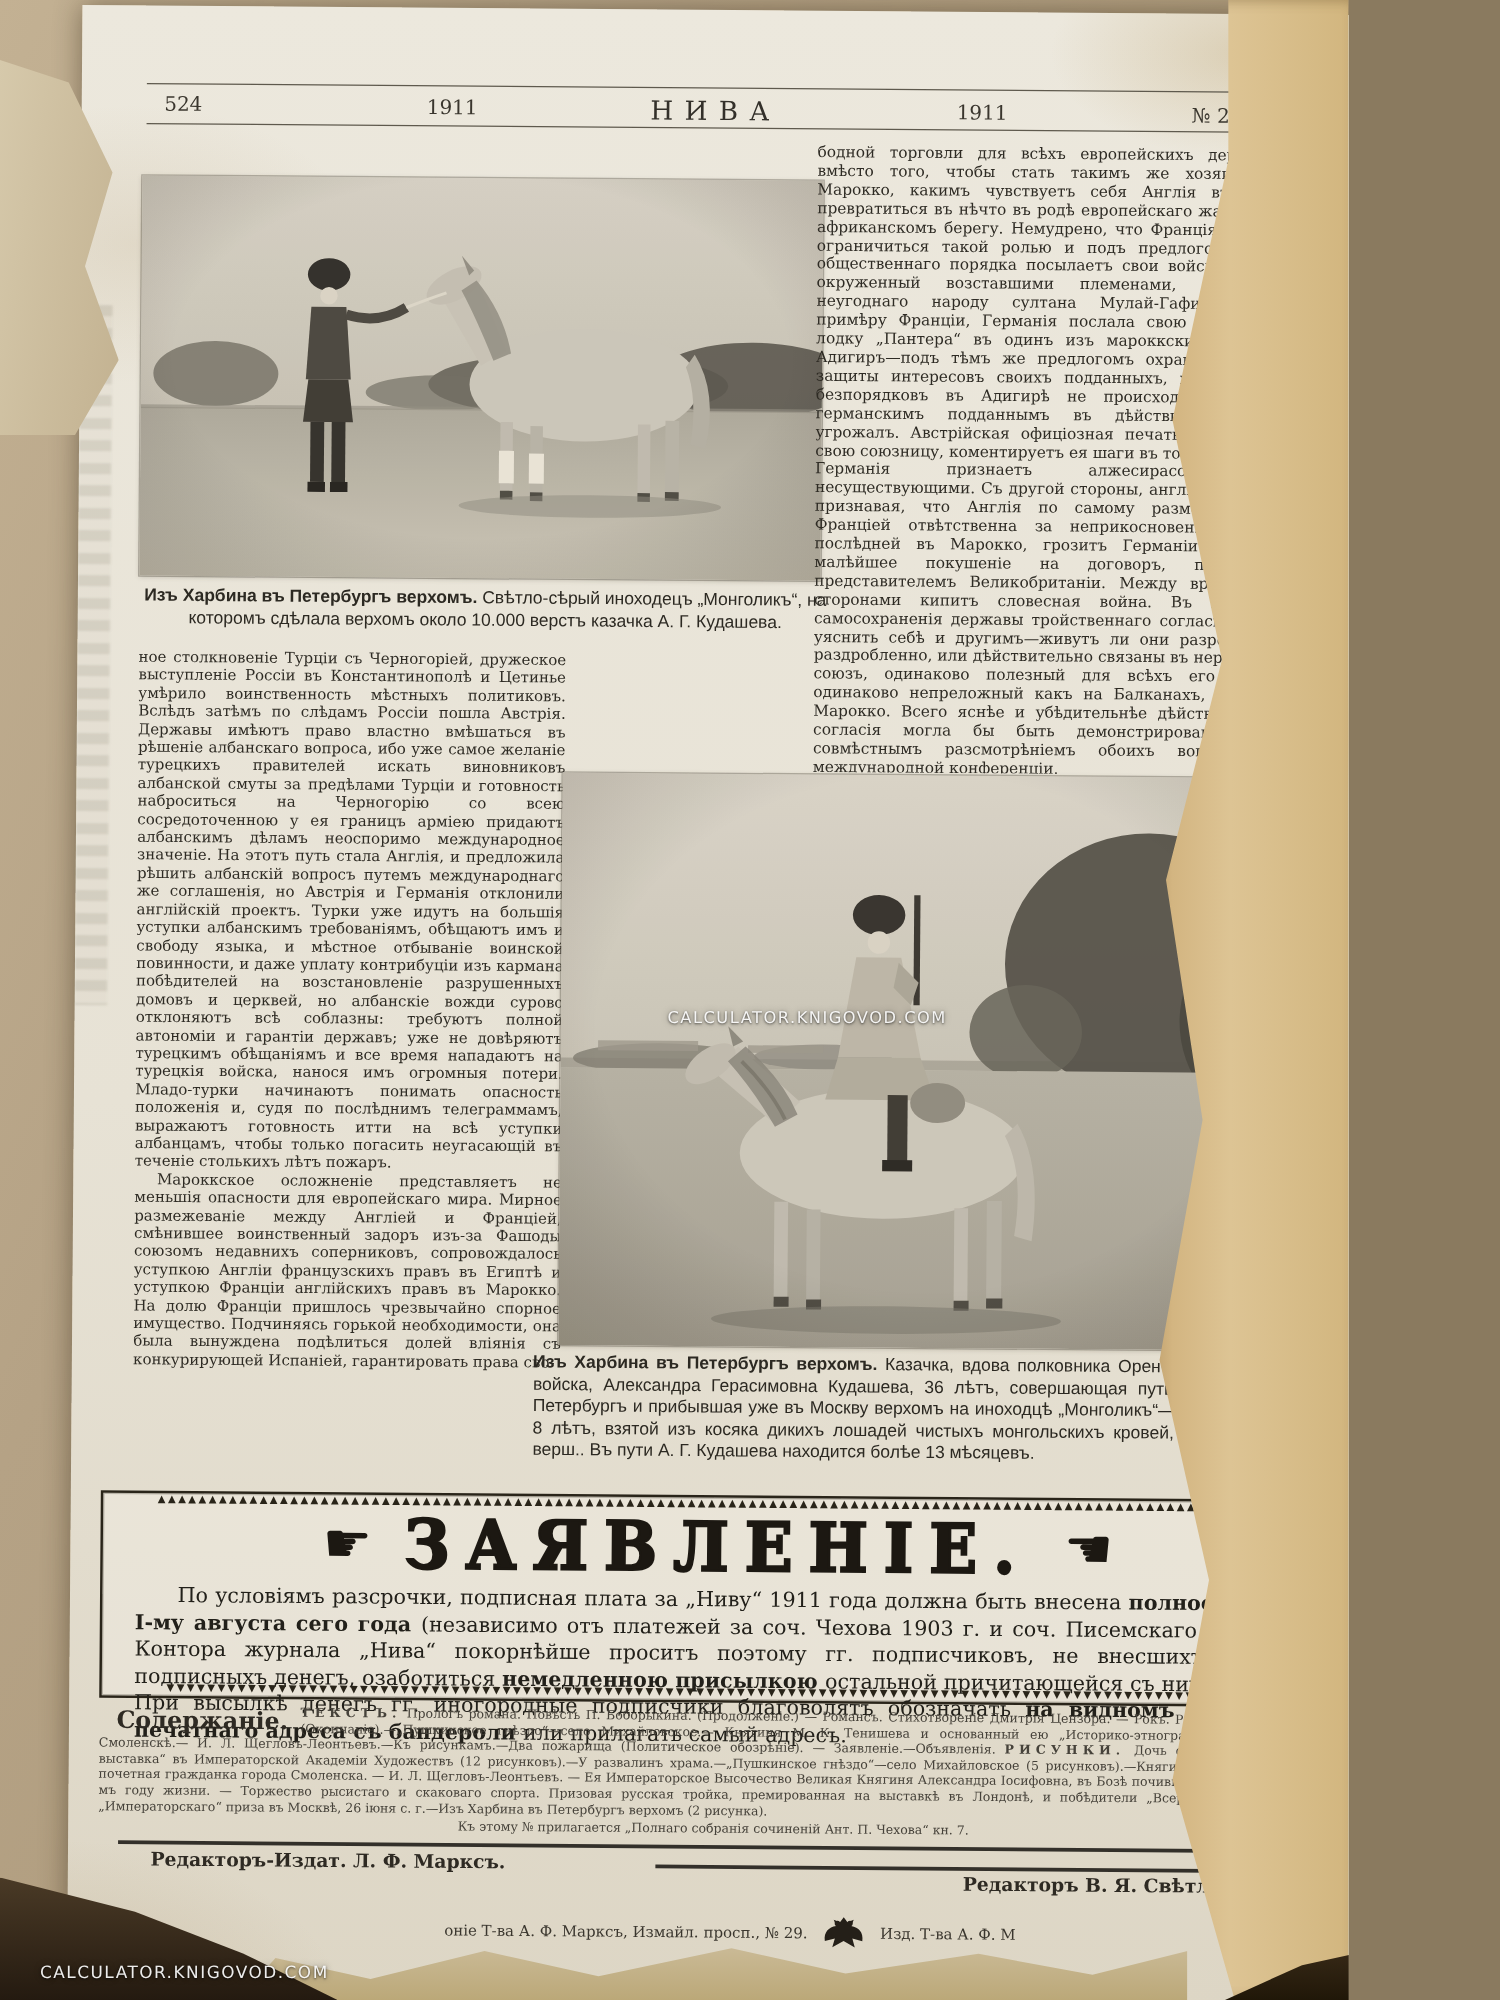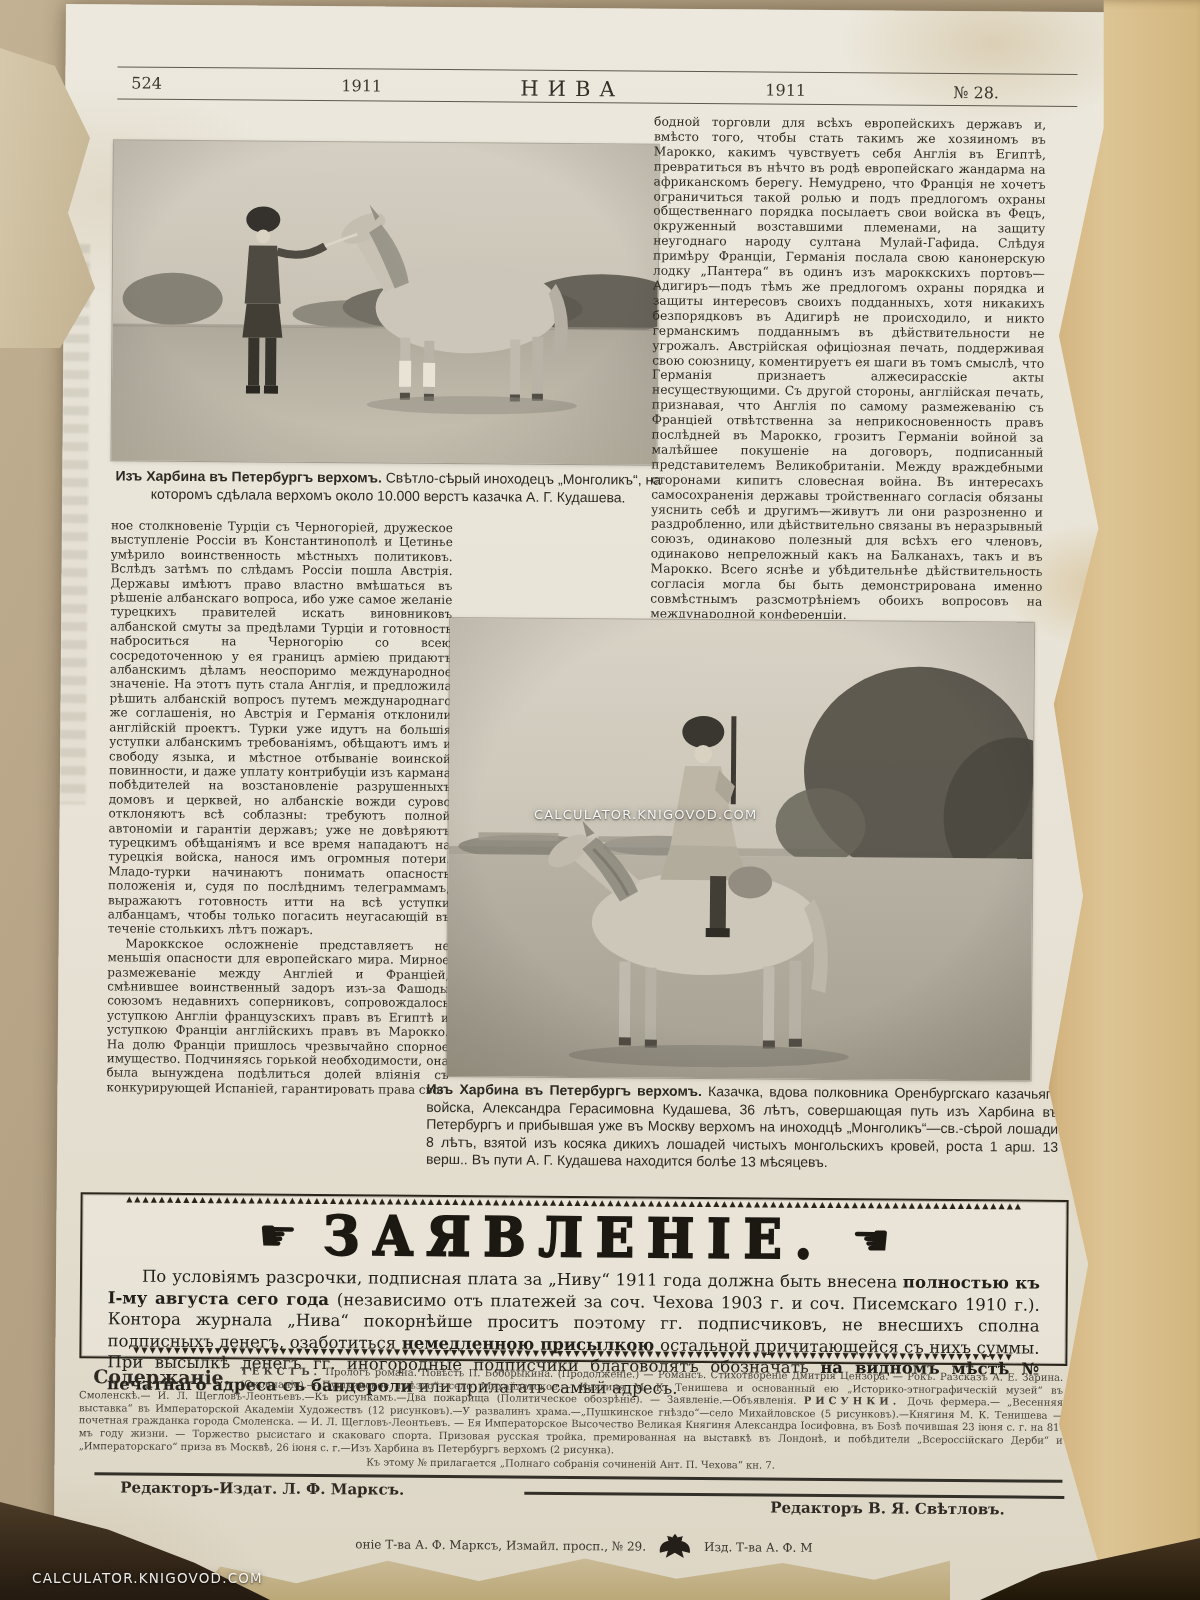--- a/index.html
+++ b/index.html
@@ -1,16 +1,16 @@
 <!DOCTYPE html>
 <html><head>
 <meta charset="utf-8">
 <style>
   html,body{margin:0;padding:0;background:#8a7a5f;}
-  .canvas{position:relative;width:1200px;height:1600px;overflow:hidden;
+  .canvas{position:relative;width:1079px;height:1600px;overflow:hidden;
     background:linear-gradient(115deg,#c3b193 0%,#b5a285 30%,#ab9878 70%,#9d8a69 100%);
     font-family:"DejaVu Serif",serif;}
   
   .page{position:absolute;left:66px;top:4px;width:1080px;height:1592px;z-index:2;
     transform:rotate(.45deg);transform-origin:top left;
     background-image:
       radial-gradient(140px 90px at 96% 36%, rgba(198,160,90,.38), transparent 70%),
       radial-gradient(120px 220px at 100% 70%, rgba(190,150,80,.32), transparent 70%),
       radial-gradient(220px 120px at 86% 2%, rgba(180,150,90,.30), transparent 70%),
       radial-gradient(320px 200px at 0% 101%, rgba(150,120,70,.20), transparent 70%),

